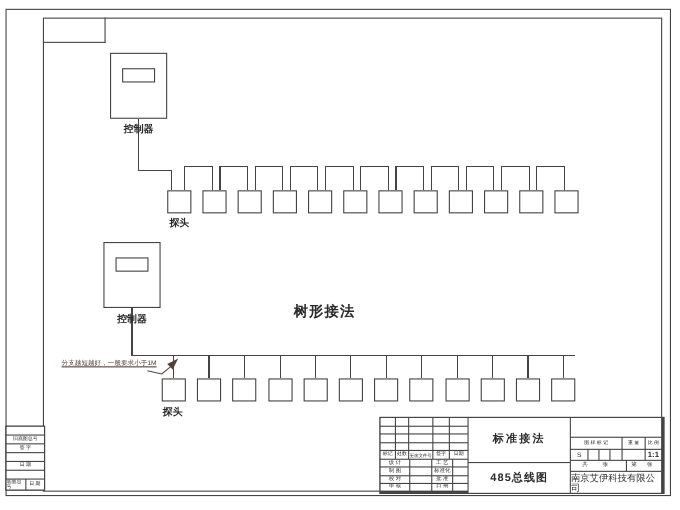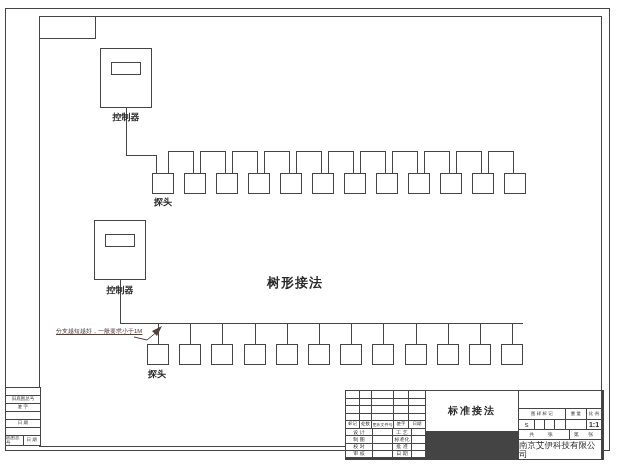--- a/index.html
+++ b/index.html
@@ -14,21 +14,21 @@
                border:1px solid var(--line);box-sizing:border-box;}
   .probe{position:absolute;width:22px;height:21px;border:1px solid var(--line);
          background:#fff;box-sizing:border-box;z-index:2;}
   .lbl{position:absolute;font-size:9px;color:var(--ink);white-space:nowrap;z-index:3;font-weight:bold;}
   .sec-title{position:absolute;font-size:13px;font-weight:600;letter-spacing:1px;
              color:var(--ink);white-space:nowrap;z-index:3;}
   .anno{position:absolute;font-size:6px;line-height:7px;color:#55403a;
         text-decoration:underline;white-space:nowrap;z-index:3;}
   
   .tb{position:absolute;left:345px;top:379px;width:257px;height:68px;
-      border:1px solid var(--line);background:var(--line);display:flex;gap:1px;z-index:4;margin-top:11px;}
+      border:1px solid var(--line);background:var(--line);display:flex;gap:1px;z-index:4;}
   .tb-col{display:flex;flex-direction:column;gap:1px;background:var(--line);}
   .cell{background:#fff;display:flex;align-items:center;justify-content:center;
         overflow:hidden;font-size:5px;line-height:1;color:var(--ink);}
   .grid{display:grid;gap:1px;background:var(--line);}
   .big-cell{font-size:10px;font-weight:600;letter-spacing:2px;}
   .num-cell{font-size:10px;font-weight:600;letter-spacing:1px;}
   .company{font-family:Liberation Sans, sans-serif;font-size:8.5px;letter-spacing:0px;}
   .scale-val{font-size:7px;font-weight:700;}
   .mark-val{font-size:6px;}
   
@@ -143,20 +143,21 @@
           <div class="cell"></div>
           <div class="cell">审 核</div>
           <div class="cell"></div>
           <div class="cell">日 期</div>
           <div class="cell"></div>
         </div>
     </div>
 
     <div class="tb-col" style="width:92px;">
       <div class="cell big-cell" style="height:40px;">标准接法</div>
+      <div class="cell num-cell" style="flex:1;">485总线图</div>
     </div>
 
     <div class="tb-col" style="width:82px;">
       <div class="cell" style="height:17px;"></div>
       <div style="display:flex;gap:1px;height:10px;background:var(--line);">
         <div class="cell" style="width:46px;font-size:4.5px;">图 样 标 记</div>
         <div class="cell" style="width:20px;font-size:4.5px;">重 量</div>
         <div class="cell" style="flex:1;font-size:4.5px;">比 例</div>
       </div>
       <div style="display:flex;gap:1px;height:9px;background:var(--line);">

